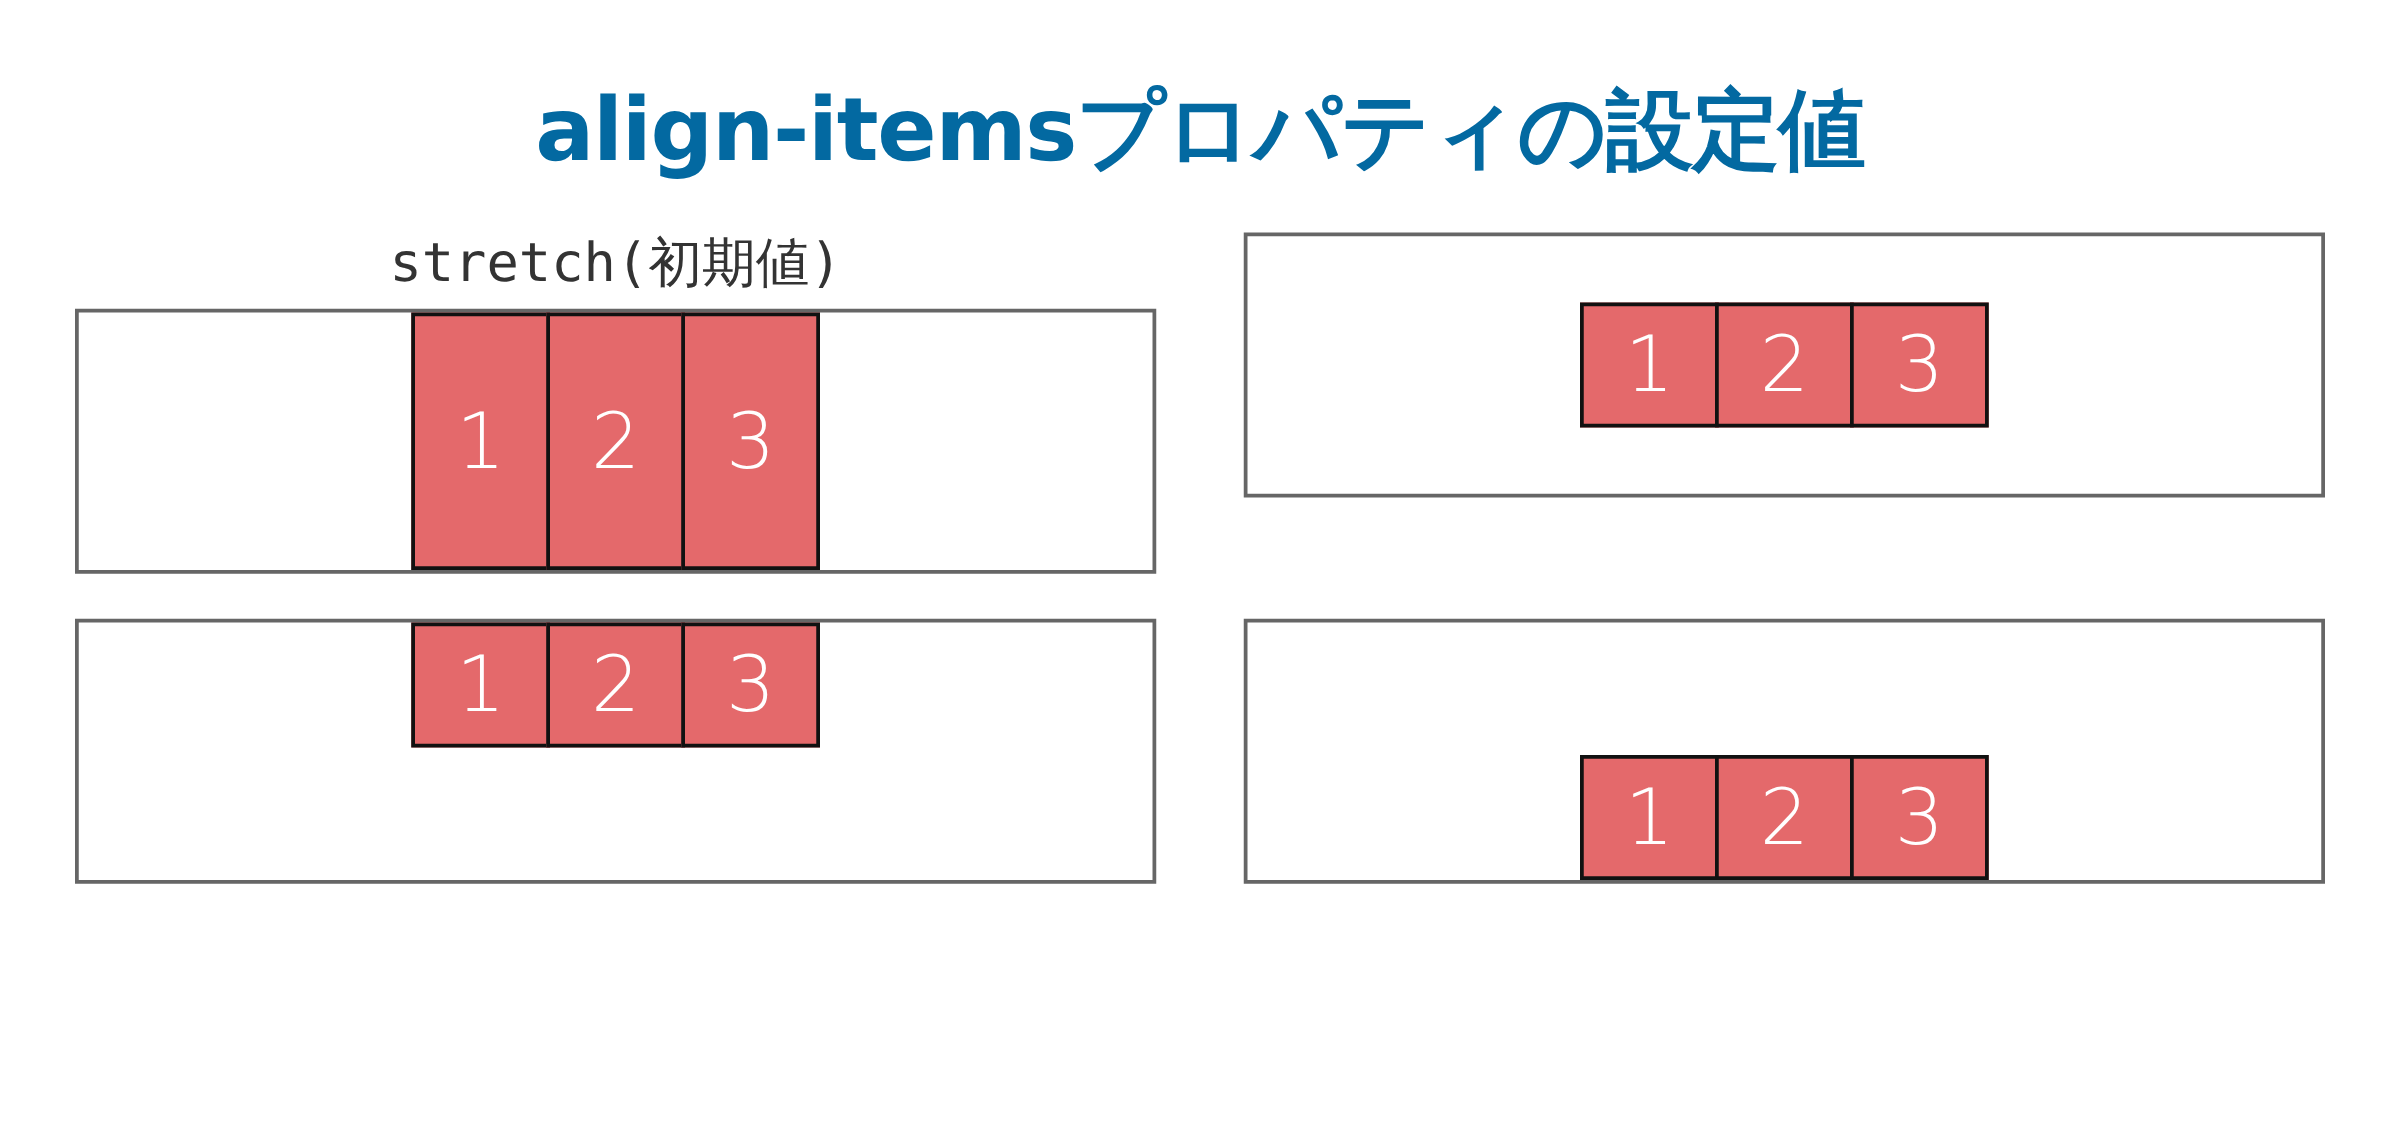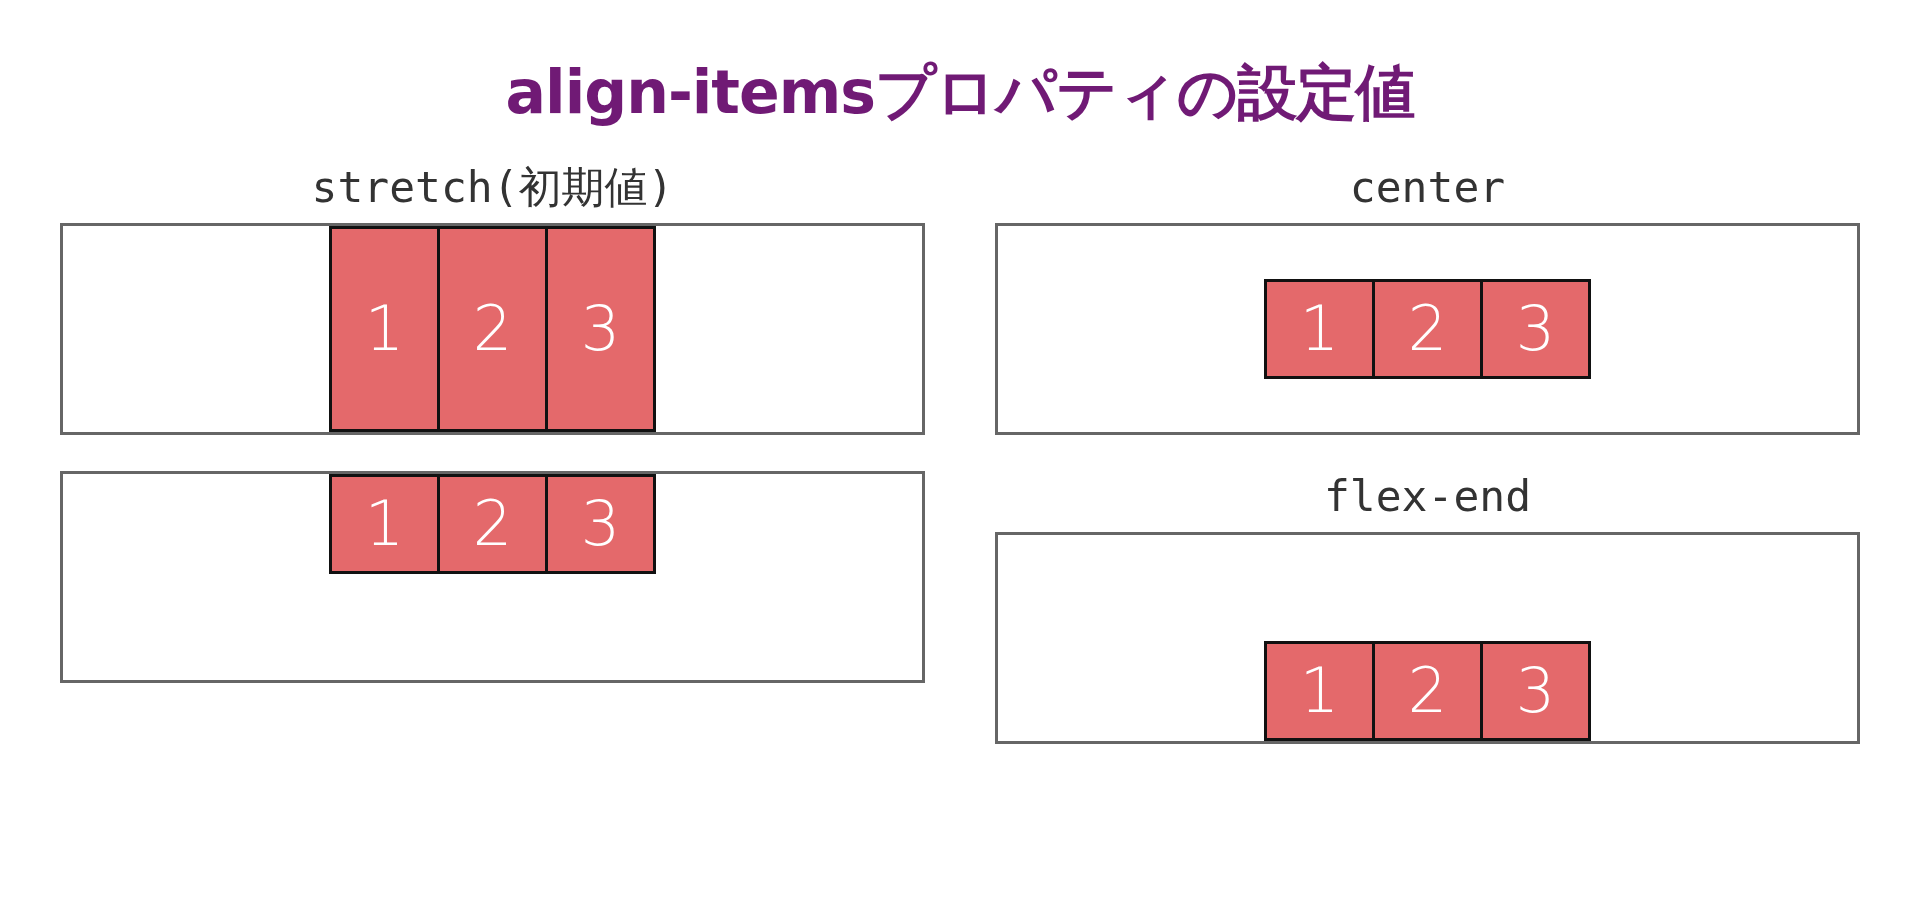--- a/index.html
+++ b/index.html
@@ -19,23 +19,23 @@
     width: 1920px;
     height: 900px;
     box-sizing: border-box;
   }
 
   
   .page-title {
     text-align: center;
     font-family: "DejaVu Sans", "Liberation Sans", sans-serif;
     font-weight: bold;
-    font-size: 60px;
+    font-size: 70px;
     line-height: 1;
-    color: #701a75;
+    color: #0369a1;
     letter-spacing: -1px;
     padding-top: 22px;
     white-space: nowrap;
   }
 
   
   .demo-grid {
     margin-top: 28px;
     display: grid;
     grid-template-columns: 865px 865px;
@@ -121,21 +121,20 @@
         <div class="flex-item">
           <span>2</span>
         </div>
         <div class="flex-item">
           <span>3</span>
         </div>
       </div>
     </div>
 
     <div class="demo-cell">
-      <div class="demo-label">center</div>
       <div class="flex-container align-center">
         <div class="flex-item">
           <span>1</span>
         </div>
         <div class="flex-item">
           <span>2</span>
         </div>
         <div class="flex-item">
           <span>3</span>
         </div>
@@ -150,21 +149,20 @@
         <div class="flex-item">
           <span>2</span>
         </div>
         <div class="flex-item">
           <span>3</span>
         </div>
       </div>
     </div>
 
     <div class="demo-cell">
-      <div class="demo-label">flex-end</div>
       <div class="flex-container align-flexend">
         <div class="flex-item">
           <span>1</span>
         </div>
         <div class="flex-item">
           <span>2</span>
         </div>
         <div class="flex-item">
           <span>3</span>
         </div>

